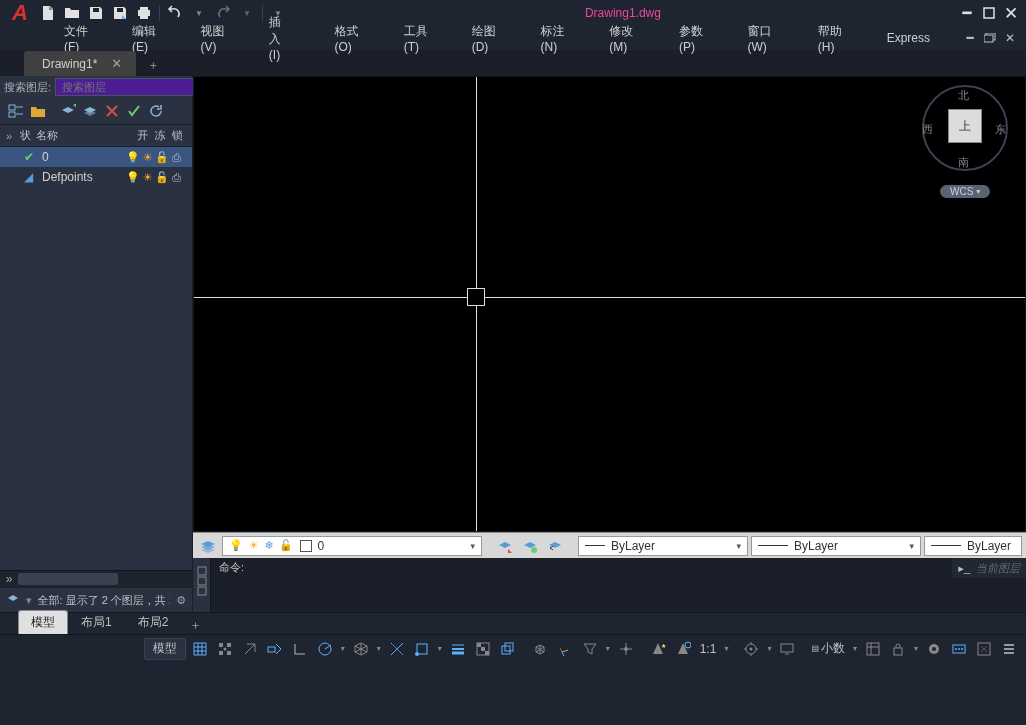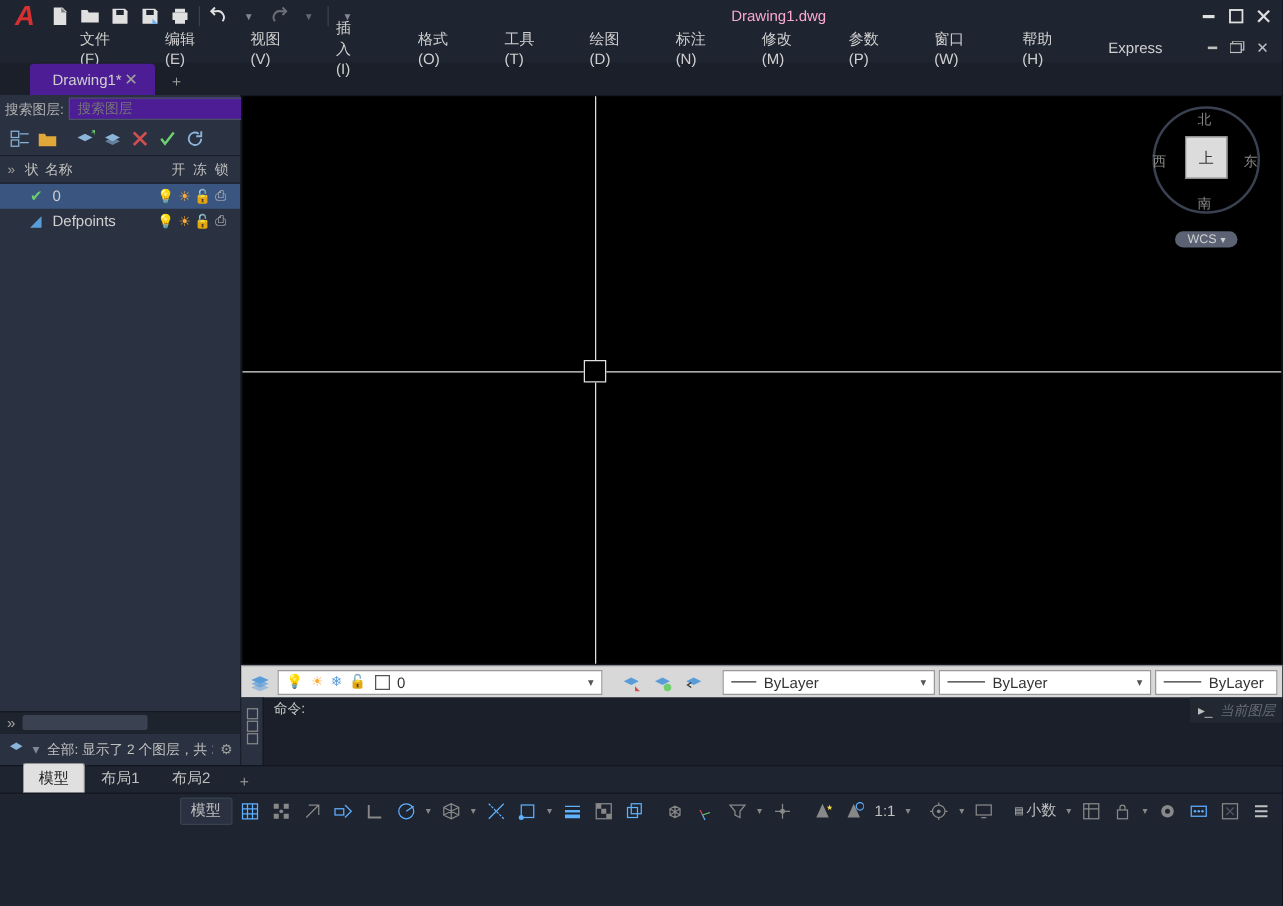--- a/index.html
+++ b/index.html
@@ -2,30 +2,30 @@
 <html><head>
 <meta charset="utf-8">
 <style>
 * { box-sizing: border-box; margin: 0; padding: 0; font-family: "Microsoft YaHei", "Segoe UI", sans-serif; }
 body { background: #1e2430; width: 1026px; height: 725px; overflow: hidden; color: #d0d0d0; font-size: 12px; user-select: none; }
 
 .titlebar { height: 26px; background: #1e2430; display: flex; align-items: center; padding: 0 4px; }
 .logo { color: #d73030; font-weight: bold; font-size: 22px; font-style: italic; padding: 0 8px; }
 .qat-icon { width: 20px; height: 20px; display: flex; align-items: center; justify-content: center; margin: 0 2px; color: #e0e0e0; cursor: pointer; }
 .qat-sep { width: 1px; height: 16px; background: #3a4150; margin: 0 3px; }
-.titlebar-title { flex: 1; text-align: center; color: #f9a8d4; font-size: 12px; }
+.titlebar-title { flex: 1; text-align: center; color: #ec4899; font-size: 12px; }
 .win-btn { width: 22px; height: 22px; display: flex; align-items: center; justify-content: center; color: #e0e0e0; cursor: pointer; font-size: 15px; }
 
 .menubar { height: 24px; background: #1e2430; display: flex; align-items: center; padding-left: 50px; gap: 16px; }
 .menu-item { padding: 3px 14px; color: #d0d0d0; cursor: pointer; font-size: 12px; }
 .menubar-right { margin-left: auto; display: flex; margin-right: 6px; }
 .mr-btn { width: 20px; height: 16px; display:flex; align-items:center; justify-content:center; color:#c0c0c0; cursor:pointer; }
 
 .doc-tabs { height: 26px; background: #1a1f29; display: flex; align-items: flex-end; padding-left: 24px; }
-.doc-tab { background: #4c1d95; color: #d0d0d0; padding: 5px 14px 5px 18px; font-size: 12px; display: flex; align-items: center; gap: 2px; border-radius: 3px 3px 0 0; }
+.doc-tab { background: #404040; color: #d0d0d0; padding: 5px 14px 5px 18px; font-size: 12px; display: flex; align-items: center; gap: 14px; border-radius: 3px 3px 0 0; }
 .doc-tab .close { color: #a0a0a0; cursor: pointer; font-size: 13px; }
 .tab-add { width: 22px; height: 22px; display:flex; align-items:center; justify-content:center; color:#a0a0a0; cursor:pointer; margin-left:6px; }
 
 .main { display: flex; height: 536px; background: #2a3140; }
 .sidebar { width: 193px; background: #2a3140; display: flex; flex-direction: column; border-right: 1px solid #1a1f29; }
 .sb-title { background: #2a3140; color: #d0d0d0; padding: 5px 8px; font-size: 12px; border-bottom: 1px solid #1a1f29; }
 .sb-search-row { display: flex; align-items: center; padding: 2px 4px; background: #2a3140; }
 .sb-cur-label { color: #b0b0b0; font-size: 11px; margin-right: 4px; white-space:nowrap; }
 .sb-search { flex:1; background: #4c1d95; border: 1px solid #4a5164; color: #808898; padding: 2px 6px; font-size: 11px; }
 .sb-search-icon { width: 18px; height:18px; display:flex; align-items:center; justify-content:center; color:#a0a0a0; }

